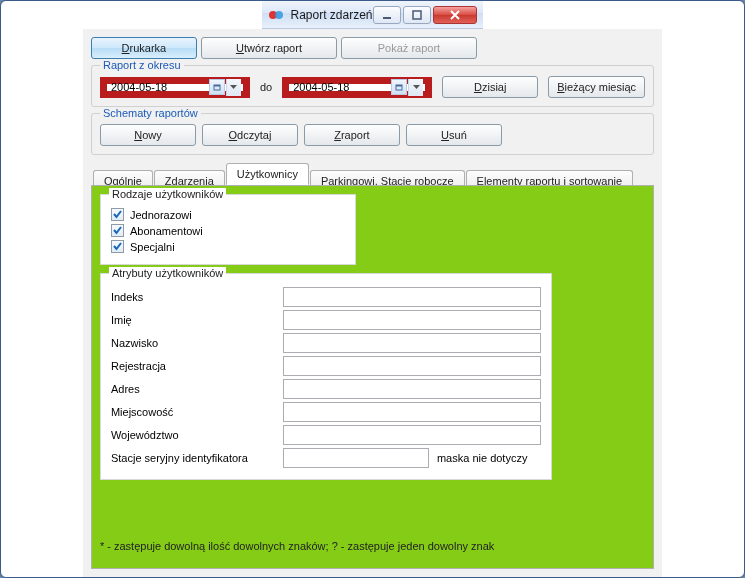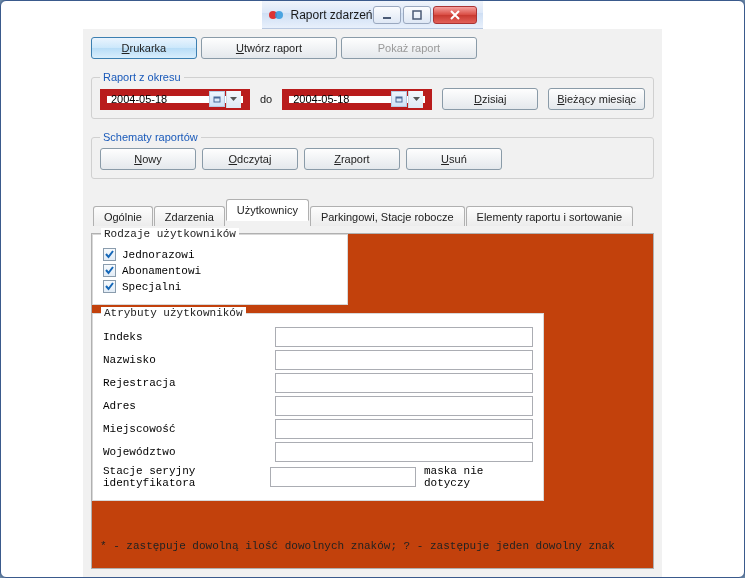--- a/index.html
+++ b/index.html
@@ -29,21 +29,21 @@
   display: flex; align-items: center; justify-content: center;
   color: #4a5a75; cursor: default;
 }
 .win-btn.close {
   width: 44px;
   background: linear-gradient(to bottom,#f5a2a0,#da4e45 48%,#c93a31 52%,#e26058);
   border-color: #a33; color: #fff;
 }
 .win-btn svg { display:block; }
 
-.client { flex: 1; background: #f1f1f1; padding: 8px; display: flex; flex-direction: column; gap: 12px; }
+.client { flex: 1; background: #f1f1f1; padding: 8px; display: flex; flex-direction: column; }
 
 .top-btns { display: flex; gap: 4px; margin-bottom: 6px; }
 .btn {
   height: 22px; padding: 0 8px; border: 1px solid #8a9ba8; border-radius: 3px;
   background: linear-gradient(to bottom,#fefefe,#e4e8ec);
   font: inherit; color: #222; display: inline-flex; align-items: center; justify-content: center;
   cursor: default;
 }
 .btn.primary {
   border-color: #3c7fb1; background: linear-gradient(to bottom,#eaf4fe,#cde8fb 48%,#b8ddf7 52%,#d9eefc);
@@ -78,21 +78,21 @@
 .tabs { display: flex; gap: 0; padding-left: 2px; margin-top: 2px; }
 .tab {
   height: 20px; padding: 0 10px; border: 1px solid #b0b0b0; border-bottom: none;
   background: linear-gradient(to bottom,#fdfdfd,#ececec);
   border-top-left-radius: 3px; border-top-right-radius: 3px;
   display: inline-flex; align-items: center; font-size: 11px; color: #222;
   margin-right: 1px; position: relative; top: 7px; cursor: default;
 }
 .tab.active { background: #fff; height: 22px; top: 0; z-index: 2; border-bottom: 1px solid #fff; }
 
-.tabpanel { flex: 1; border: 1px solid #b0b0b0; background: #c2410c; position: relative; font-family: Liberation Mono, monospace; }
+.tabpanel { flex: 1; border: 1px solid #b0b0b0; background: #84cc16; padding: 8px; position: relative; }
 
 .inner-fieldset { border: 1px solid #d8d8d8; padding: 10px 10px 8px; position: relative; margin-bottom: 8px; background: #fff; }
 .inner-fieldset .legend { position: absolute; top: -7px; left: 8px; background: #fff; padding: 0 3px; font-size: 11px; color: #222; }
 
 .chk-row { display: flex; align-items: center; gap: 6px; margin: 3px 0; }
 .chk {
   width: 13px; height: 13px; border: 1px solid #8a9cad; background: linear-gradient(to bottom,#f6fafd,#e2ecf6);
   display: inline-flex; align-items: center; justify-content: center;
 }
 .chk.checked svg { display:block; }
@@ -260,20 +260,24 @@
         </div>
       </div>
 
       <div class="inner-fieldset" style="width:452px">
         <span class="legend">Atrybuty użytkowników</span>
         <div class="attr-row">
             <span class="albl">Indeks</span>
             <input class="textfield wide" style="">
           </div>
         <div class="attr-row">
+            <span class="albl">Imię</span>
+            <input class="textfield wide" style="">
+          </div>
+        <div class="attr-row">
             <span class="albl">Nazwisko</span>
             <input class="textfield wide" style="">
           </div>
         <div class="attr-row">
             <span class="albl">Rejestracja</span>
             <input class="textfield wide" style="">
           </div>
         <div class="attr-row">
             <span class="albl">Adres</span>
             <input class="textfield wide" style="">

